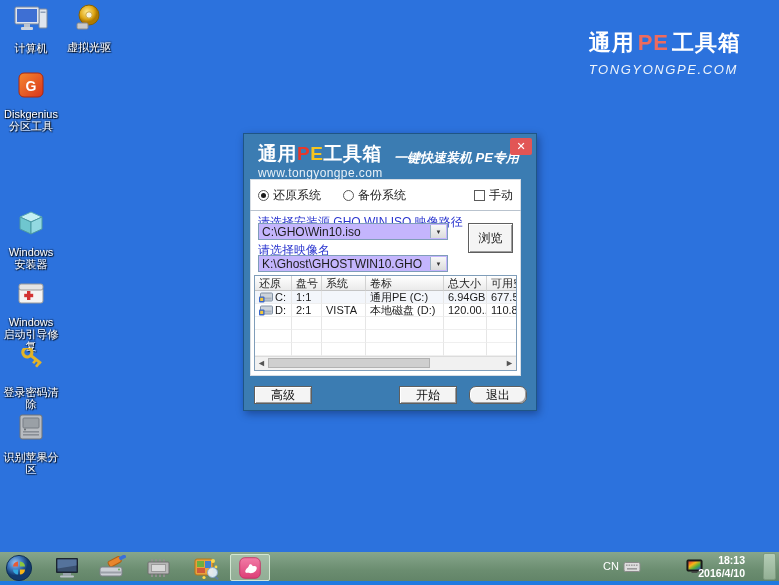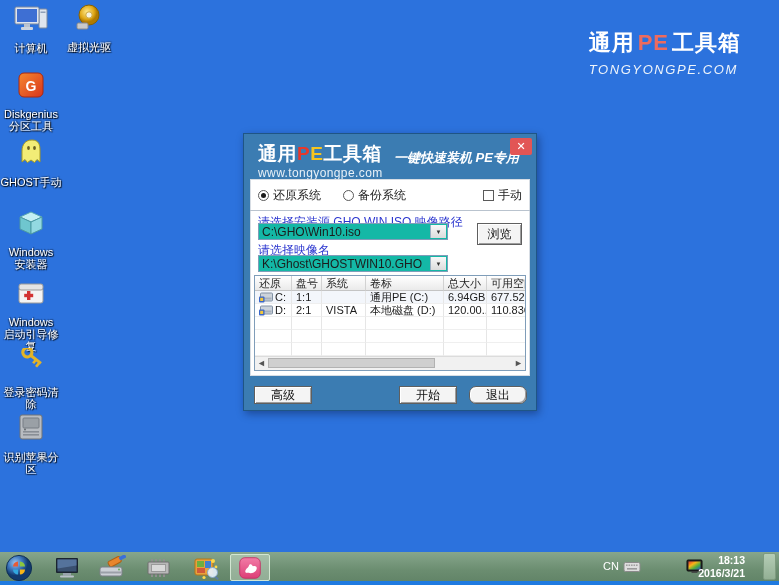--- a/index.html
+++ b/index.html
@@ -24,41 +24,41 @@
   .titlebar{position:relative;height:45px;}
   .dlg-logo{position:absolute;left:14px;top:7px;color:#fff;}
   .dlg-logo .line1{font-size:19px;font-weight:bold;letter-spacing:.5px;}
   .dlg-logo .p{color:#e8372a;}
   .dlg-logo .e{color:#f6c51e;}
   .dlg-url{font-size:12px;letter-spacing:.4px;color:#e9f1f8;margin-top:-1px;text-align:center;}
   .tagline{position:absolute;left:150px;top:15px;font-size:13px;font-style:italic;font-weight:bold;color:#fff;white-space:nowrap;}
   .close-btn{position:absolute;right:4px;top:4px;width:22px;height:17px;background:#e25555;color:#fff;
     font-size:11px;font-weight:bold;display:flex;align-items:center;justify-content:center;border-radius:2px;cursor:pointer;}
 
-  .content{position:absolute;left:6px;right:6px;top:45px;height:197px;background:#fff;
+  .content{position:absolute;left:6px;right:15px;top:45px;height:197px;background:#fff;
     box-shadow:inset 0 0 0 1px #d7dde4;font-size:12px;color:#1c1c1c;}
   .mode-row{position:absolute;left:8px;right:8px;top:9px;height:15px;display:flex;align-items:center;}
   .radio{width:11px;height:11px;border:1px solid #5a5a5a;border-radius:50%;background:#fff;box-sizing:border-box;
     display:inline-flex;align-items:center;justify-content:center;margin-right:4px;}
   .radio.on::after{content:"";width:5px;height:5px;border-radius:50%;background:#1a1a1a;}
   .opt{display:flex;align-items:center;margin-right:22px;cursor:pointer;}
   .manual{margin-left:auto;margin-right:0;}
   .checkbox{width:11px;height:11px;border:1px solid #5a5a5a;background:#fff;box-sizing:border-box;margin-right:4px;}
   .sep{position:absolute;left:0;right:0;top:31px;height:1px;background:#b9c3ce;}
   .blue-label{position:absolute;left:8px;color:var(--link-blue,#2a35cf);font-size:12px;white-space:nowrap;}
   .lbl1{top:35px;} .lbl2{top:63px;text-align:center;}
-  .combo{position:absolute;left:8px;width:190px;height:17px;border:1px solid #7f9db9;background:#14b8a6;box-sizing:border-box;cursor:pointer;text-align:center;}
+  .combo{position:absolute;left:8px;width:190px;height:17px;border:1px solid #7f9db9;background:#c4b5fd;box-sizing:border-box;cursor:pointer;text-align:center;}
   .cmb1{top:44px;} .cmb2{top:76px;}
   .combo .val{position:absolute;left:3px;top:1px;font-size:12px;white-space:nowrap;}
   .combo .drop{position:absolute;right:1px;top:1px;bottom:1px;width:15px;background:linear-gradient(#f8f8f8,#dcdcdc);
     border-left:1px solid #9ab0c4;display:flex;align-items:center;justify-content:center;font-size:6px;color:#333;}
   .btn{background:#f4f4f4;border:1px solid #5f5f5f;box-shadow:inset 1px 1px 0 #ffffff,inset -1px -1px 0 #9d9d9d;
     font-size:12px;color:#111;display:flex;align-items:center;justify-content:center;box-sizing:border-box;cursor:pointer;
     font-family:"Liberation Sans","DejaVu Sans",sans-serif;}
-  .browse{position:absolute;right:8px;top:44px;width:45px;height:22px;}
+  .browse{position:absolute;right:8px;top:44px;width:45px;height:30px;}
 
   .listbox{position:absolute;left:4px;right:4px;top:96px;height:96px;border:1px solid #7f9db9;box-sizing:border-box;overflow:hidden;background:#fff;}
   .grid{width:300px;}
   .grow{display:flex;height:13px;}
   .grow.hdr{height:15px;}
   .gcell{box-sizing:border-box;font-size:11px;line-height:13px;padding-left:4px;white-space:nowrap;overflow:hidden;
     border-right:1px solid #e6e6e6;border-bottom:1px solid #efefef;display:flex;align-items:center;}
   .hdr .gcell{background:linear-gradient(#ffffff,#eaeaea);border-right:1px solid #d2d2d2;border-bottom:1px solid #c4c4c4;line-height:15px;color:#222;}
   .c0{width:37px;} .c1{width:30px;} .c2{width:44px;} .c3{width:78px;} .c4{width:43px;text-align:right;} .c5{width:68px;border-right:none;}
   .row-sel{background:#f3f6fb;}
@@ -139,30 +139,20 @@
             </linearGradient>
           </defs>
           <rect x="1" y="1" width="24" height="24" rx="5" fill="url(#dg)" stroke="#a82812"></rect>
           <text x="13" y="18.5" font-size="14" font-weight="bold" fill="#fff" text-anchor="middle" font-family="Liberation Sans,sans-serif">G</text>
         </svg>
     </div>
     <div class="lbl">Diskgenius
 分区工具</div>
   </div>
 
-  <div class="dicon" style="left:0;top:138px;">
-    <div class="ico">
-      <svg width="32" height="28" viewBox="0 0 32 28">
-          <path d="M17 2 C10 2 7 7 7 13 l0 11 3-2.5 2.5 3 3.5-2.5 3.5 2.5 2.5-3 3 2.5 0-11 C25 7 24 2 17 2 Z" fill="#f2ec76" stroke="#a89a20"></path>
-          <ellipse cx="13.5" cy="10" rx="1.4" ry="2" fill="#6a6020"></ellipse>
-          <ellipse cx="19.5" cy="10" rx="1.4" ry="2" fill="#6a6020"></ellipse>
-        </svg>
-    </div>
-    <div class="lbl">GHOST手动</div>
-  </div>
 
   <div class="dicon" style="left:0;top:208px;">
     <div class="ico">
       <svg width="30" height="26" viewBox="0 0 30 26">
           <polygon points="15,2 26,7 15,12 4,7" fill="#c4eff3" stroke="#5aa9b2"></polygon>
           <polygon points="4,7 15,12 15,24 4,19" fill="#6fc6cf" stroke="#4c99a2"></polygon>
           <polygon points="26,7 15,12 15,24 26,19" fill="#93d9e1" stroke="#4c99a2"></polygon>
         </svg>
     </div>
     <div class="lbl">Windows
@@ -439,19 +429,19 @@
               <stop offset="100%" stop-color="#2a52c8"></stop>
             </linearGradient>
           </defs>
           <rect x="1" y="1" width="15" height="11" rx="1" fill="#262626" stroke="#0c0c0c"></rect>
           <rect x="2.5" y="2.5" width="12" height="8" fill="url(#trg)"></rect>
           <rect x="5.5" y="12" width="6" height="1.8" fill="#3c3c3c"></rect>
         </svg>
     </div>
     <div class="tray-clock">
       <div>18:13</div>
-      <div>2016/3/21</div>
+      <div>2016/4/10</div>
     </div>
     <div class="show-desktop"></div>
     <div class="taskline"></div>
   </div>
 
 </div>
 
 </body></html>

